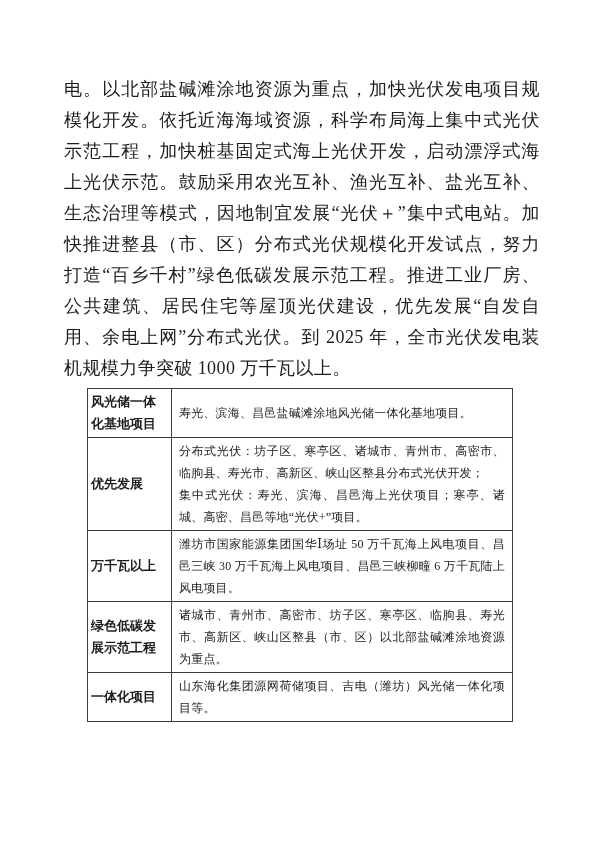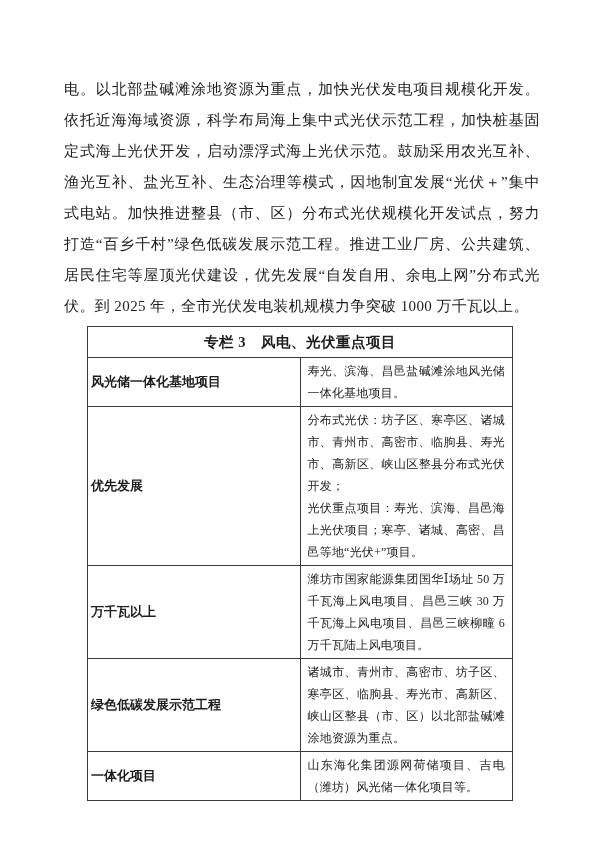--- a/index.html
+++ b/index.html
@@ -13,21 +13,21 @@
     position: relative;
     width: 600px; height: 848px;
     background: #ffffff;
     box-sizing: border-box;
     padding-top: 74px;
     overflow: hidden;
   }
   .body-text {
     width: 476px;
     margin: 0 0 0 64px;
-    font-size: 15px;
+    font-size: 18px;
     line-height: 31px;
     text-align: justify;
     letter-spacing: 0.4px;
   }
   .kp-table {
     width: 426px;
     margin: 4px 0 0 87px;
     border-collapse: collapse;
     table-layout: fixed;
   }
@@ -65,30 +65,27 @@
 </head>
 <body>
 
 <div class="page">
 
   <p class="body-text">电。以北部盐碱滩涂地资源为重点，加快光伏发电项目规模化开发。依托近海海域资源，科学布局海上集中式光伏示范工程，加快桩基固定式海上光伏开发，启动漂浮式海上光伏示范。鼓励采用农光互补、渔光互补、盐光互补、生态治理等模式，因地制宜发展“光伏＋”集中式电站。加快推进整县（市、区）分布式光伏规模化开发试点，努力打造“百乡千村”绿色低碳发展示范工程。推进工业厂房、公共建筑、居民住宅等屋顶光伏建设，优先发展“自发自用、余电上网”分布式光伏。到 2025 年，全市光伏发电装机规模力争突破 1000 万千瓦以上。</p>
 
   <table class="kp-table">
     <tbody>
       <tr>
-        <th class="table-title" colspan="2">专栏 3　风电、光伏重点项目</th>
-      </tr>
-      <tr>
         <td class="label-cell">风光储一体化基地项目</td>
         <td class="content-cell">寿光、滨海、昌邑盐碱滩涂地风光储一体化基地项目。</td>
       </tr>
       <tr>
         <td class="label-cell">优先发展</td>
         <td class="content-cell">分布式光伏：坊子区、寒亭区、诸城市、青州市、高密市、临朐县、寿光市、高新区、峡山区整县分布式光伏开发；
-光伏重点项目：寿光、滨海、昌邑海上光伏项目；寒亭、诸城、高密、昌邑等地“光伏+”项目。</td>
+集中式光伏：寿光、滨海、昌邑海上光伏项目；寒亭、诸城、高密、昌邑等地“光伏+”项目。</td>
       </tr>
       <tr>
         <td class="label-cell">万千瓦以上</td>
         <td class="content-cell">潍坊市国家能源集团国华Ⅰ场址 50 万千瓦海上风电项目、昌邑三峡 30 万千瓦海上风电项目、昌邑三峡柳疃 6 万千瓦陆上风电项目。</td>
       </tr>
       <tr>
         <td class="label-cell">绿色低碳发展示范工程</td>
         <td class="content-cell">诸城市、青州市、高密市、坊子区、寒亭区、临朐县、寿光市、高新区、峡山区整县（市、区）以北部盐碱滩涂地资源为重点。</td>
       </tr>
       <tr>

